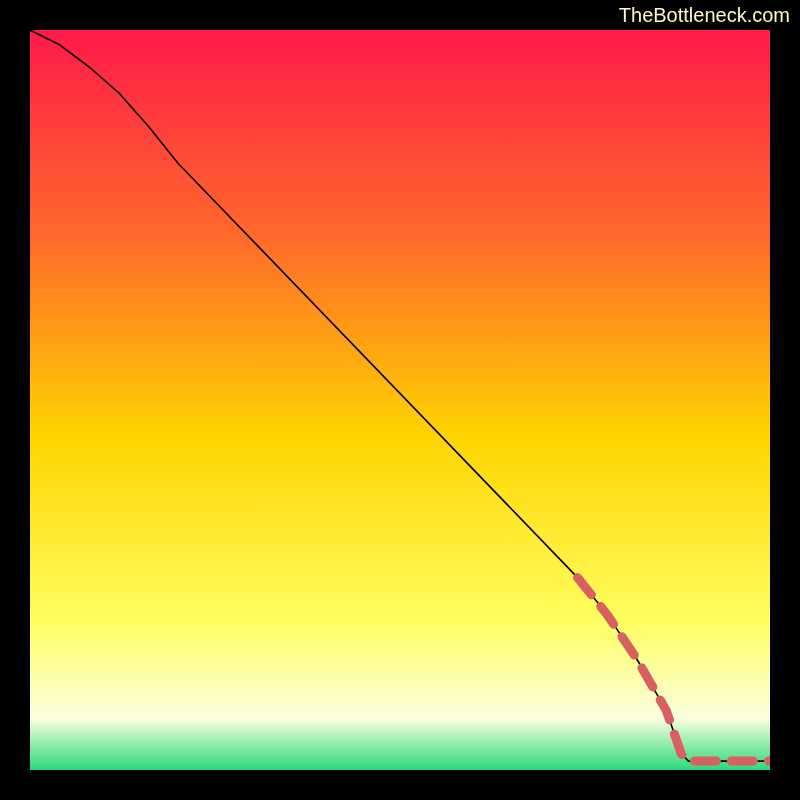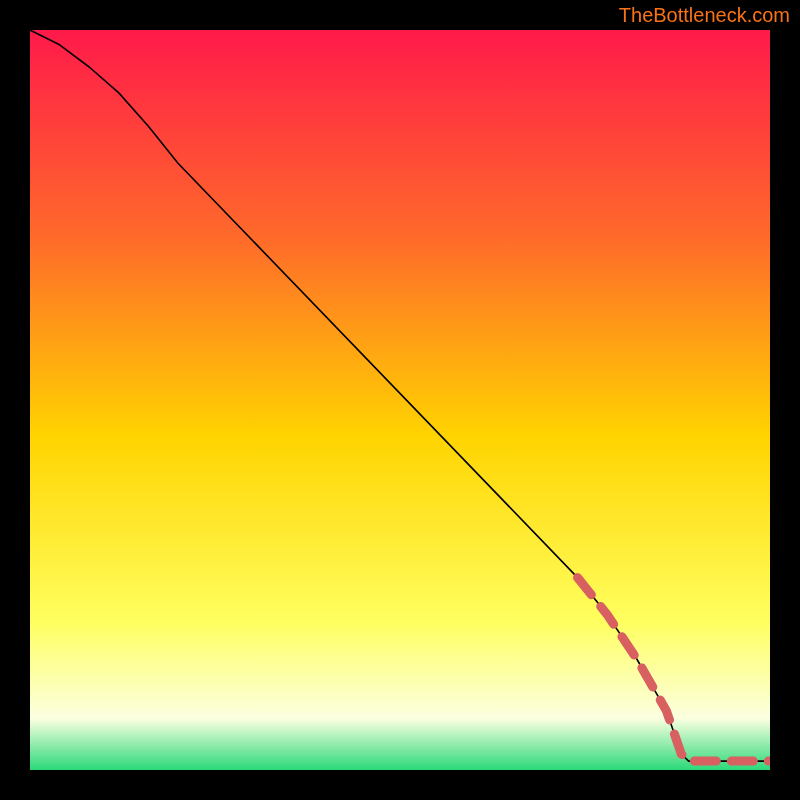--- a/index.html
+++ b/index.html
@@ -13,21 +13,21 @@
   }
   .stage {
     position: relative;
     width: 800px;
     height: 800px;
   }
   .watermark {
     position: absolute;
     top: 4px;
     right: 10px;
-    color: #f97316;
+    color: #fef9c3;
     font-size: 20px;
     font-weight: 500;
     z-index: 20;
     user-select: none;
   }
   .plot-frame {
     position: absolute;
     left: 30px;
     top: 30px;
     width: 740px;

